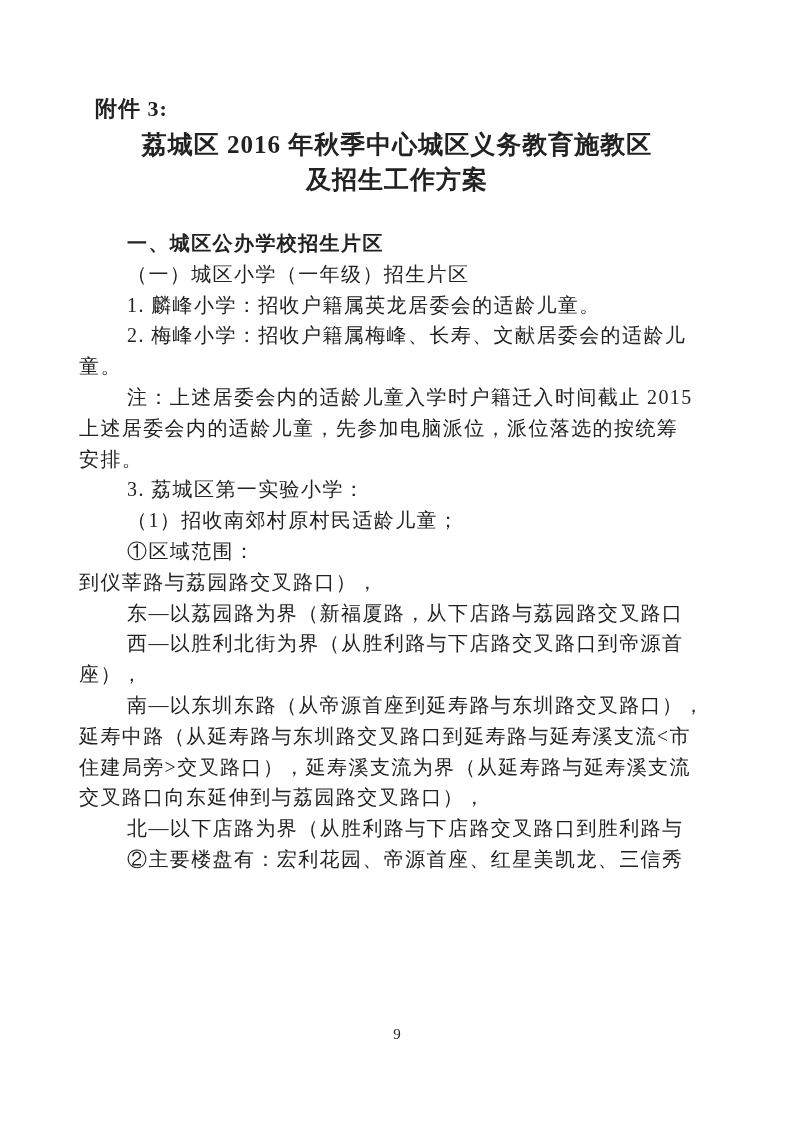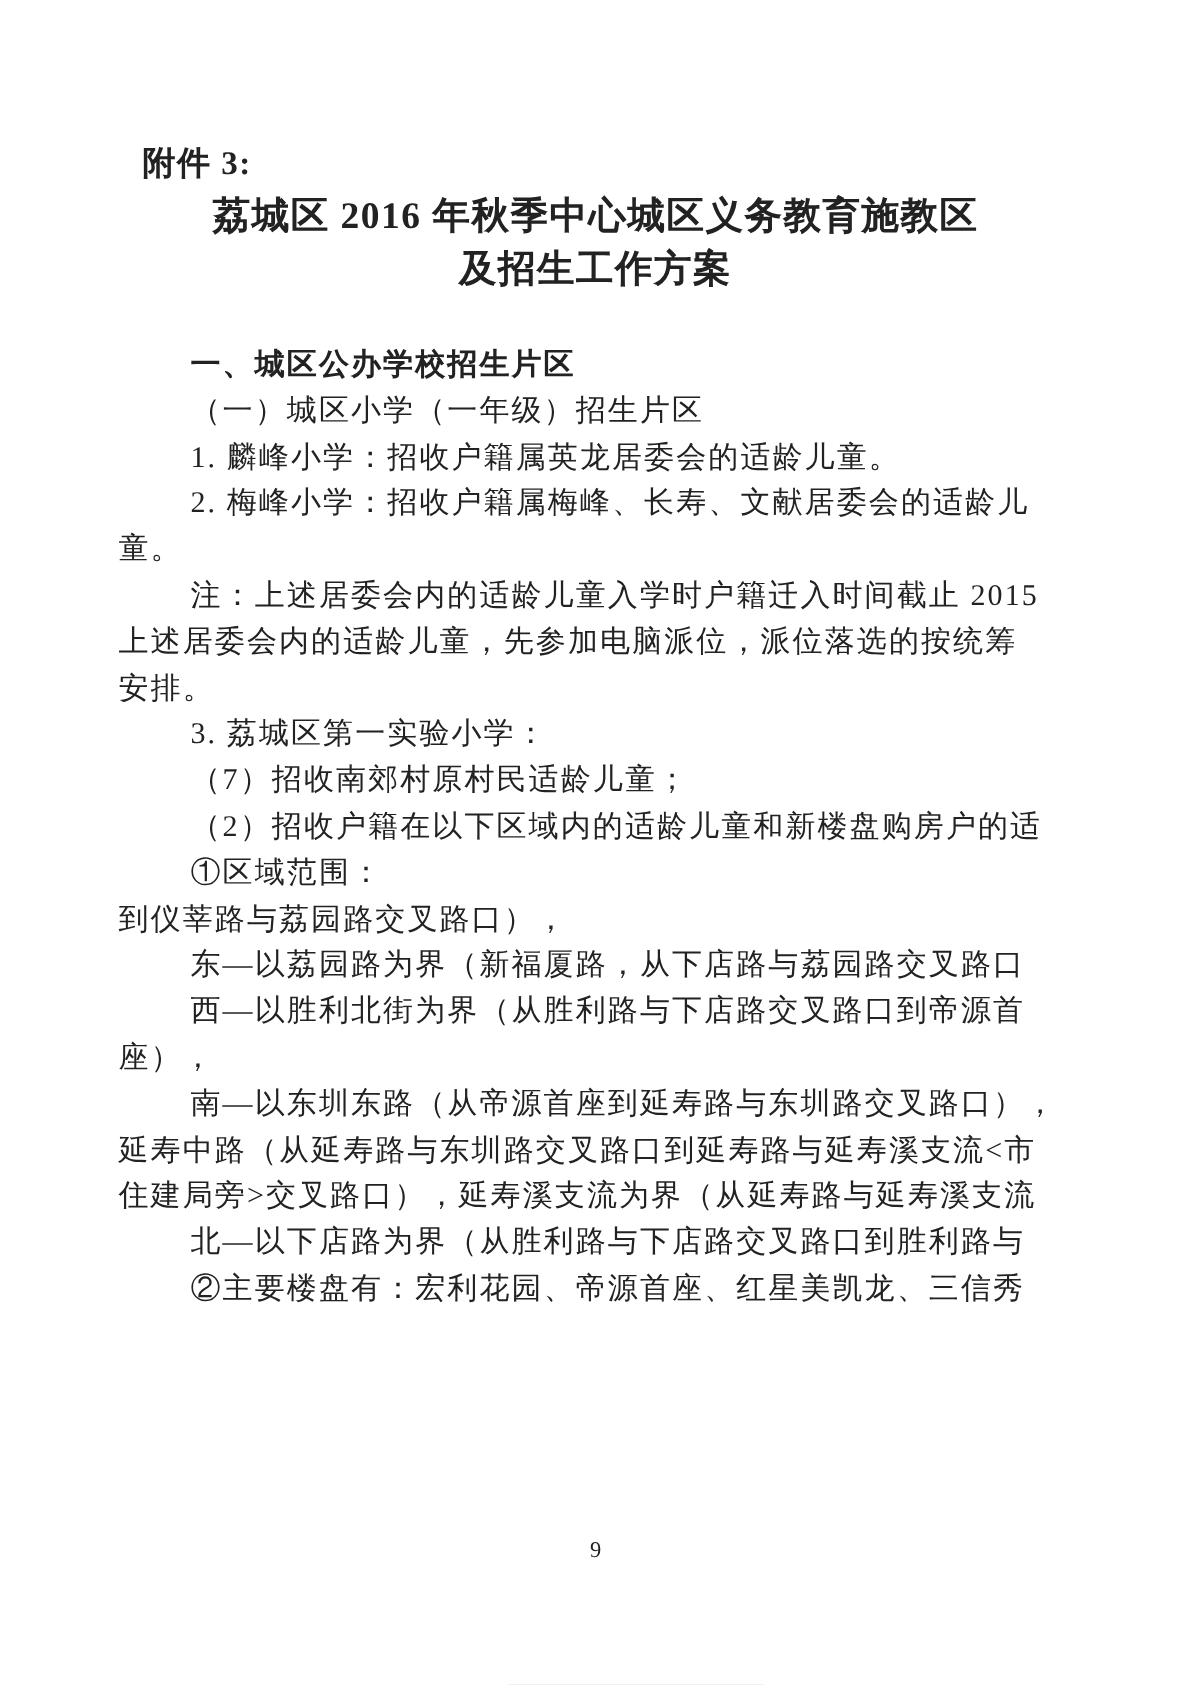--- a/index.html
+++ b/index.html
@@ -76,28 +76,28 @@
   <div class="doc-body">
       <div class="line indent bold">一、城区公办学校招生片区</div>
       <div class="line indent">（一）城区小学（一年级）招生片区</div>
       <div class="line indent">1. 麟峰小学：招收户籍属英龙居委会的适龄儿童。</div>
       <div class="line indent">2. 梅峰小学：招收户籍属梅峰、长寿、文献居委会的适龄儿</div>
       <div class="line">童。</div>
       <div class="line indent">注：上述居委会内的适龄儿童入学时户籍迁入时间截止 2015</div>
       <div class="line">上述居委会内的适龄儿童，先参加电脑派位，派位落选的按统筹</div>
       <div class="line">安排。</div>
       <div class="line indent">3. 荔城区第一实验小学：</div>
-      <div class="line indent">（7）招收南郊村原村民适龄儿童；</div>
-      <div class="line indent">（2）招收户籍在以下区域内的适龄儿童和新楼盘购房户的适</div>
+      <div class="line indent">（1）招收南郊村原村民适龄儿童；</div>
       <div class="line indent">①区域范围：</div>
       <div class="line">到仪莘路与荔园路交叉路口），</div>
       <div class="line indent">东—以荔园路为界（新福厦路，从下店路与荔园路交叉路口</div>
       <div class="line indent">西—以胜利北街为界（从胜利路与下店路交叉路口到帝源首</div>
       <div class="line">座），</div>
       <div class="line indent">南—以东圳东路（从帝源首座到延寿路与东圳路交叉路口），</div>
       <div class="line">延寿中路（从延寿路与东圳路交叉路口到延寿路与延寿溪支流&lt;市</div>
       <div class="line">住建局旁&gt;交叉路口），延寿溪支流为界（从延寿路与延寿溪支流</div>
+      <div class="line">交叉路口向东延伸到与荔园路交叉路口），</div>
       <div class="line indent">北—以下店路为界（从胜利路与下店路交叉路口到胜利路与</div>
       <div class="line indent">②主要楼盘有：宏利花园、帝源首座、红星美凯龙、三信秀</div>
     </div>
 
   <div class="page-number">9</div>
 </div>
 
 </body></html>

